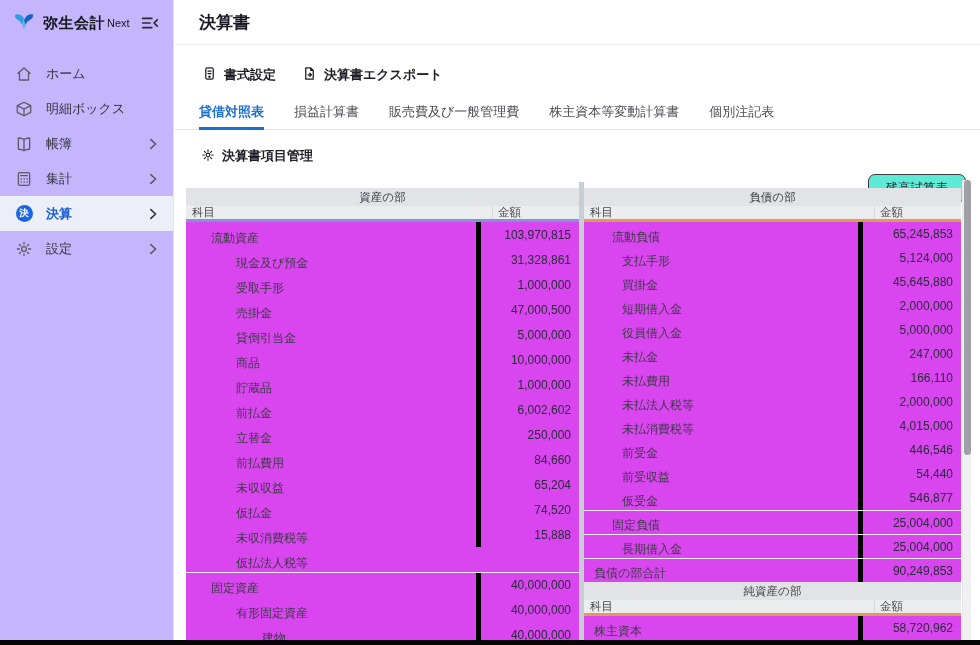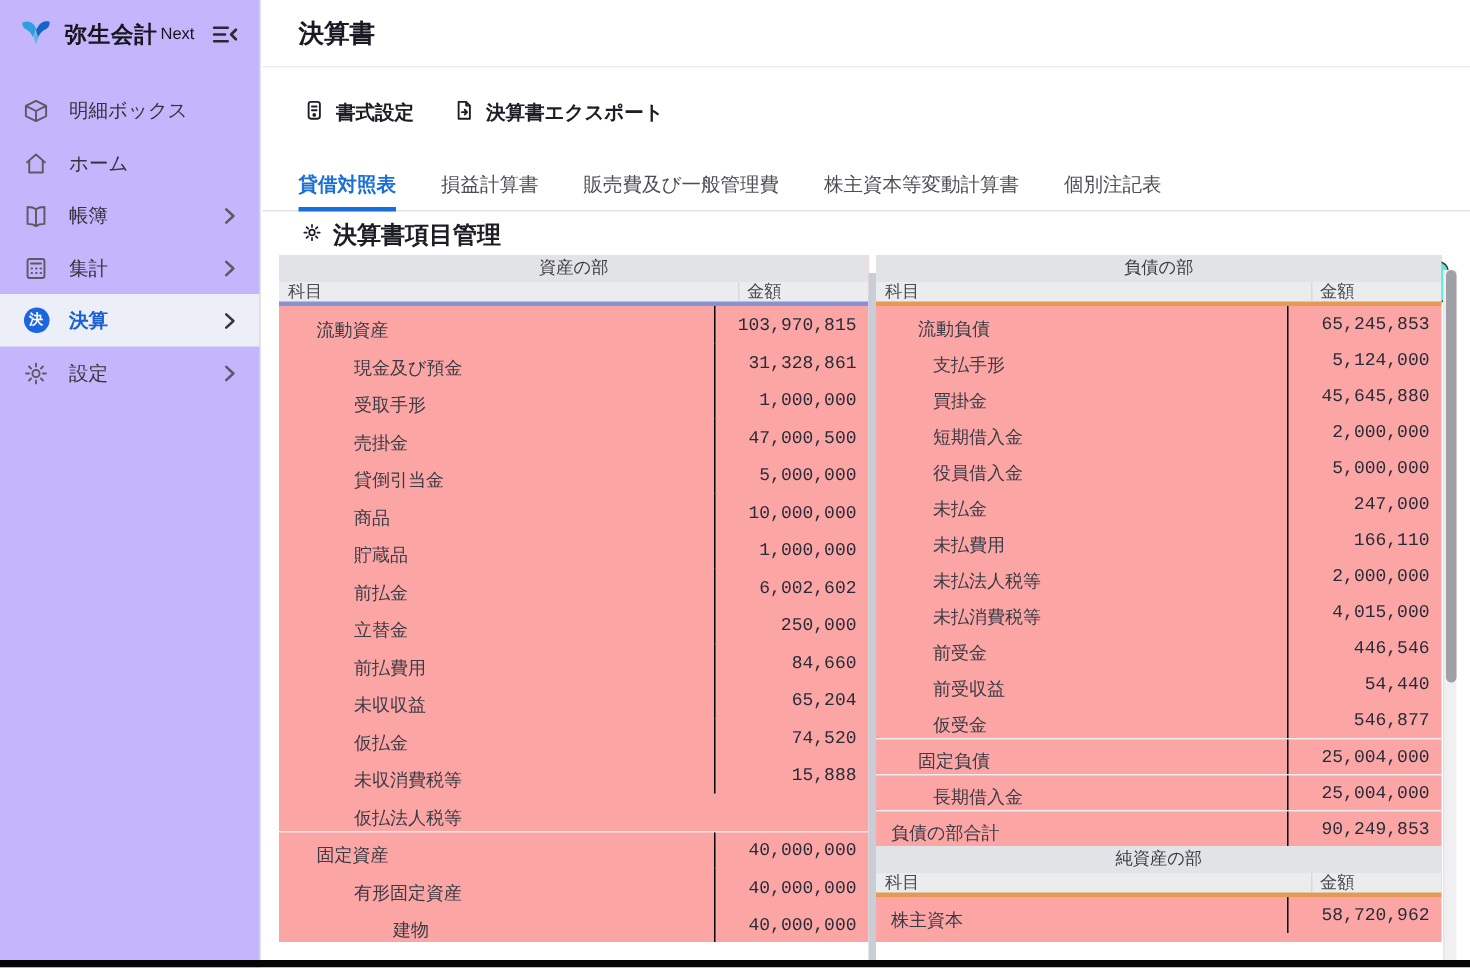--- a/index.html
+++ b/index.html
@@ -30,52 +30,52 @@
   .nav-item.active svg.icn { stroke:#1b5fd0; }
 
   
   #main { position:absolute; left:175px; top:0; width:805px; height:645px; background:#fff;border-radius:31px; }
   .page-title { position:absolute; left:24px; top:11px; font-size:17px; font-weight:bold; color:#1a1a24; }
   .header-divider { position:absolute; left:0; top:44px; width:805px; height:1px; background:#ededef; }
 
   .toolbar { position:absolute; left:27px; top:66px; display:flex; gap:26px; }
   .tool-btn { display:flex; align-items:center; gap:7px; font-size:13px; font-weight:bold; color:#1d1d26; cursor:pointer; }
 
-  .tab-strip { position:absolute; left:0; top:110px; width:805px; height:31px; border-bottom:1px solid #e4e4e7; }
+  .tab-strip { position:absolute; left:0; top:99px; width:805px; height:31px; border-bottom:1px solid #e4e4e7; }
   .tabs { position:absolute; left:24px; top:0; display:flex; gap:30px; height:31px; }
   .tab { font-size:13px; color:#4d4d55; height:31px; line-height:26px; cursor:pointer; border-bottom:3px solid transparent; }
   .tab.active { color:#1a6fd6; font-weight:bold; border-bottom-color:#1a6fd6; }
 
   .manage-row { position:absolute; left:0; top:138px; width:805px; height:36px; }
   .manage-btn { position:absolute; left:26px; top:9px; display:flex; align-items:center; gap:7px;
-                font-size:16px; font-weight:bold; color:#1d1d26; cursor:pointer; }
+                font-size:13px; font-weight:bold; color:#1d1d26; cursor:pointer; }
   .trial-btn { position:absolute; right:14px; top:4px; height:28px; padding:0 17px;
                background:#5eead4; border:1.6px solid #3a3a42; border-radius:7px;
                font-size:12.5px; color:#1d1d26; font-family:inherit; cursor:pointer;margin-top:32px; }
 
   
-  .bs-table { position:absolute; top:170px; background:#fca5a5; overflow:hidden; }
+  .bs-table { position:absolute; top:188px; background:#d946ef; overflow:hidden; }
   #assets-table { left:11px; width:393px; height:458px; }
   #liab-col { left:409px; width:377px; height:458px; }
   .table-gap { position:absolute; left:404px; top:182px; width:5px; height:458px; background:#c9cdd5; }
 
   .sec-head { height:18px; background:#e2e3e6; font-size:11.5px; color:#3a3a42;
               text-align:center; line-height:18px; }
   .col-head { display:flex; height:16px; background:#ebeced; font-size:11.5px; color:#4a4a52; align-items:center; }
   .col-head .ch-subject { flex:1; padding-left:6px; }
   .col-head .ch-amount  { width:87px; padding-left:5px; border-left:1px solid #d9d9dc; height:100%; display:flex; align-items:center; }
   .accent-blue   { border-bottom:3px solid #8791d6; }
   .accent-orange { border-bottom:3px solid #e49a52; }
 
   .row { display:flex; height:25px; align-items:flex-end; font-size:12px; color:#3b3b45; cursor:pointer; }
   .rows.compact .row { height:24px; }
   .row .cell-label { flex:1; }
-  .row .cell-amount { width:103px; height:100%; border-left:1px solid #000000;
+  .row .cell-amount { width:103px; height:100%; border-left:5px solid #000000;
                       display:flex; align-items:center; justify-content:flex-end;
-                      padding-right:8px; color:#272c38;font-family:Liberation Mono, monospace; }
+                      padding-right:8px; color:#272c38; }
   .row.sep { border-top:1px solid #ececee; }
   
   #assets-table .lv0 .cell-label { padding-left:25px; }
   #assets-table .lv1 .cell-label { padding-left:50px; }
   #assets-table .lv2 .cell-label { padding-left:76px; }
   
   #liab-col .lv0 .cell-label { padding-left:28px; }
   #liab-col .lv1 .cell-label { padding-left:38px; }
   #liab-col .lvt .cell-label { padding-left:10px; }
 
@@ -106,32 +106,32 @@
           <path d="M3 6 h10 M3 11 h8 M3 16 h10"></path>
             <path d="M19 7.5 L15.5 11 L19 14.5"></path>
         </svg>
       </span>
     </div>
 
     <div class="nav">
       <div class="nav-item">
         <span class="nav-ic">
           <svg class="icn" width="18" height="18" viewBox="0 0 24 24">
+              <path d="M4 11 L12 4 L20 11 M6 10 V20 H18 V10"></path>
+            </svg>
+        </span>
+        <span class="nav-label">ホーム</span>
+      </div>
+      <div class="nav-item">
+        <span class="nav-ic">
+          <svg class="icn" width="18" height="18" viewBox="0 0 24 24">
               <path d="M12 3 L21 7.5 V16.5 L12 21 L3 16.5 V7.5 Z M3 7.5 L12 12 L21 7.5 M12 12 V21"></path>
             </svg>
         </span>
         <span class="nav-label">明細ボックス</span>
-      </div>
-      <div class="nav-item">
-        <span class="nav-ic">
-          <svg class="icn" width="18" height="18" viewBox="0 0 24 24">
-              <path d="M4 11 L12 4 L20 11 M6 10 V20 H18 V10"></path>
-            </svg>
-        </span>
-        <span class="nav-label">ホーム</span>
       </div>
       <div class="nav-item">
         <span class="nav-ic">
           <svg class="icn" width="18" height="18" viewBox="0 0 24 24">
               <path d="M12 6 C10 4.5 7.5 4 4.5 4 V19 C7.5 19 10 19.5 12 21 C14 19.5 16.5 19 19.5 19 V4 C16.5 4 14 4.5 12 6 Z M12 6 V21"></path>
             </svg>
         </span>
         <span class="nav-label">帳簿</span>
         <span class="nav-chevron">
           <svg class="icn" width="14" height="14" viewBox="0 0 16 16" style="stroke-width:1.9">

